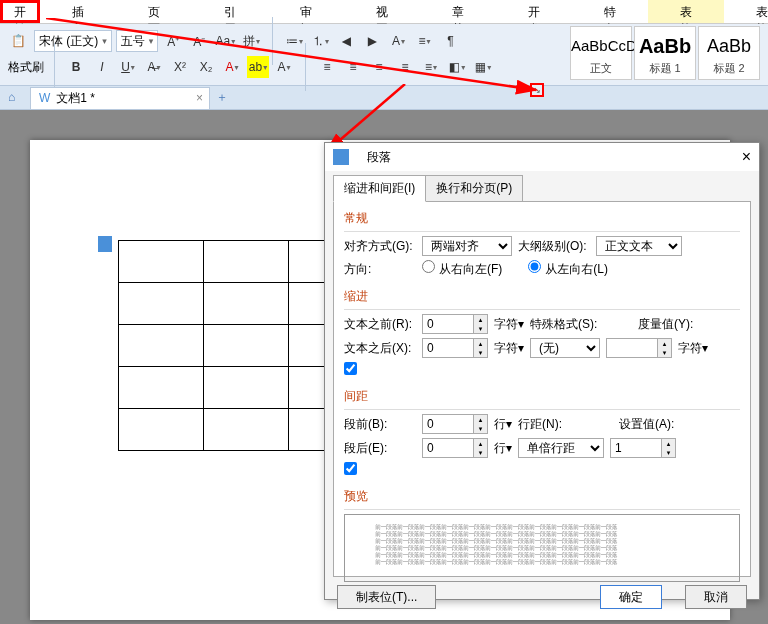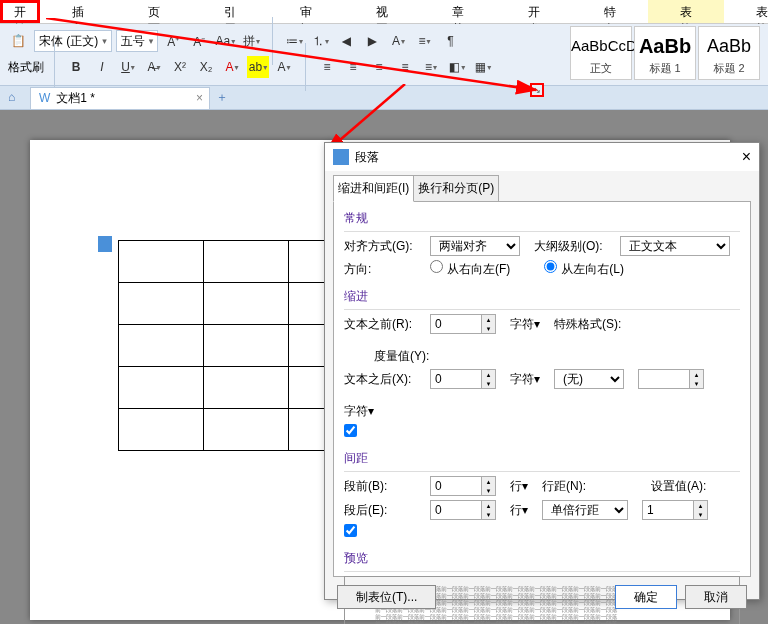--- a/index.html
+++ b/index.html
@@ -28,40 +28,40 @@
 .page{background:#fff;width:700px;height:480px;box-shadow:0 0 6px rgba(0,0,0,.4);position:relative}
 .para-ico{position:absolute;left:68px;top:96px;width:14px;height:16px;background:#4a90d9}
 .tbl{position:absolute;left:88px;top:100px;border-collapse:collapse}
 .tbl td{border:1px solid #000;width:85px;height:42px}
 
 .arrow-line{position:absolute;pointer-events:none}
 .arrow1{left:46px;top:18px;width:500px;height:80px}
 .arrow2{left:320px;top:84px;width:90px;height:80px}
 
 .dialog{position:absolute;left:324px;top:142px;width:436px;height:458px;background:#f4f4f4;border:1px solid #888;box-shadow:2px 2px 8px rgba(0,0,0,.3)}
-.dlg-title{height:28px;display:flex;align-items:center;padding:0 8px;gap:6px;background:#fff}
+.dlg-title{height:28px;display:flex;align-items:center;padding:0 8px;gap:18px;background:#fff}
 .dlg-title .ico{width:16px;height:16px;background:#4a90d9;display:inline-block}
 .dlg-close{margin-left:auto;font-size:16px;cursor:pointer}
 .dlg-tabs{display:flex;padding:4px 8px 0}
-.dlg-tab{border:1px solid #aaa;padding:4px 4px;background:#eee;cursor:pointer;margin-right:-1px}
+.dlg-tab{border:1px solid #aaa;padding:4px 10px;background:#eee;cursor:pointer;margin-right:-1px}
 .dlg-tab.active{background:#fff;border-bottom:1px solid #fff;position:relative;z-index:1}
 .dlg-body{border:1px solid #aaa;margin:0 8px;background:#fff;padding:8px 10px;height:376px;margin-top:-1px}
 fieldset{border:none;margin-bottom:6px}
-legend{color:#4c1d95;padding:0}
-.frow{display:flex;align-items:center;gap:14px;margin:4px 0;flex-wrap:wrap}
+legend{color:#c2410c;padding:0}
+.frow{display:flex;align-items:center;gap:6px;margin:4px 0;flex-wrap:wrap}
 .frow label{min-width:72px}
 select,input[type=text]{border:1px solid #aaa;height:20px;padding:0 4px;background:#fff}
 .spin{display:inline-flex;align-items:center}
 .spin input{width:52px}
 .spinbtn{width:14px;height:20px;border:1px solid #aaa;border-left:none;display:flex;flex-direction:column}
 .spinbtn span{flex:1;font-size:7px;text-align:center;line-height:9px;background:#eee;cursor:pointer}
 input[type=radio],input[type=checkbox]{margin-right:4px}
 .preview-box{border:1px solid #999;height:68px;margin-top:4px;padding:8px 30px;overflow:hidden}
 .pv-line{height:7px;color:#888;font-size:6px;white-space:nowrap;letter-spacing:-0.5px}
-.dlg-foot{display:flex;padding:8px 12px;gap:8px}
+.dlg-foot{display:flex;padding:8px 12px;gap:23px}
 .dlg-foot .spacer{flex:1}
 .btn{border:1px solid #888;background:#eee;height:24px;padding:0 18px;cursor:pointer}
 .btn.primary{border:1px solid #3b7dd8;background:#fff}
 hr.sep{border:none;border-top:1px solid #ddd;margin:4px 0}
 </style>
 </head>
 <body>
 
 <div class="menubar">
   <div class="menu-item highlight">开始</div>
@@ -214,21 +214,21 @@
   </div>
   <div class="dlg-body">
 
     <fieldset>
         <legend>常规</legend>
         <hr class="sep">
       <div class="frow">
         <label>对齐方式(G):</label>
         <select style="width:90px"><option>两端对齐</option></select>
         <label>大纲级别(O):</label>
-        <select style="width:110px"><option>正文文本</option></select>
+        <select style="width:86px"><option>正文文本</option></select>
       </div>
       <div class="frow">
         <label>方向:</label>
         <label><input type="radio" name="dir" style=""><span>从右向左(F)</span></label>
         <label style="margin-left:20px"><input type="radio" name="dir" checked="" style=""><span>从左向右(L)</span></label>
       </div>
     </fieldset>
 
     <fieldset>
         <legend>缩进</legend>

